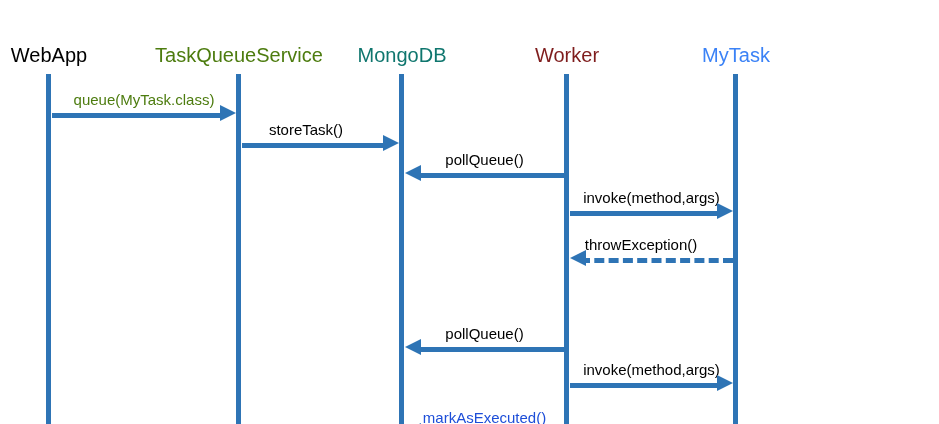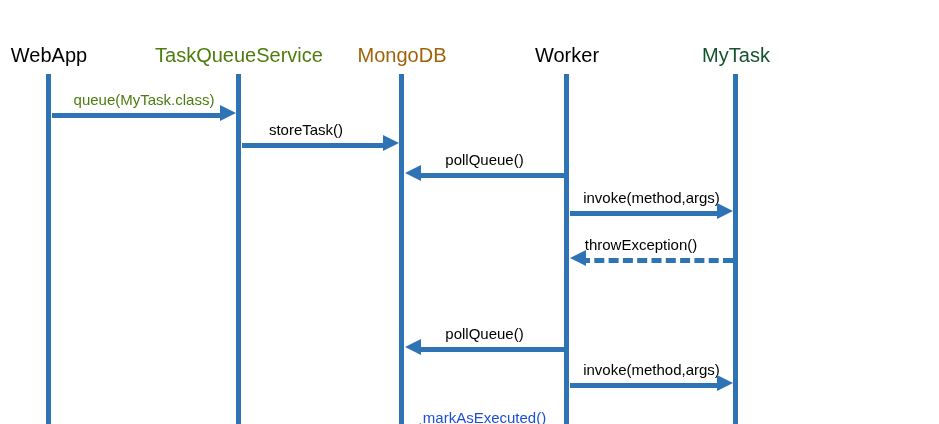--- a/index.html
+++ b/index.html
@@ -72,31 +72,31 @@
       <div class="participant-label" style="left: -61px; color: rgb(0, 0, 0);">WebApp</div>
       <div class="lifeline" style="left: 46px; top: 36px; width: 5px; height: 377px; background: rgb(46, 116, 181);"></div>
     </div>
 
     <div class="msg-group participant">
       <div class="participant-label" style="left: 129px; color: #4d7c0f;">TaskQueueService</div>
       <div class="lifeline" style="left: 236px; top: 36px; width: 5px; height: 377px; background: rgb(46, 116, 181);"></div>
     </div>
 
     <div class="msg-group participant">
-      <div class="participant-label" style="left: 292px; color: #a16207;">MongoDB</div>
+      <div class="participant-label" style="left: 292px; color: #0f766e;">MongoDB</div>
       <div class="lifeline" style="left: 399px; top: 36px; width: 5px; height: 377px; background: rgb(46, 116, 181);"></div>
     </div>
 
     <div class="msg-group participant">
-      <div class="participant-label" style="left: 457px; color: #000000;">Worker</div>
+      <div class="participant-label" style="left: 457px; color: #7f1d1d;">Worker</div>
       <div class="lifeline" style="left: 564px; top: 36px; width: 5px; height: 377px; background: rgb(46, 116, 181);"></div>
     </div>
 
     <div class="msg-group participant">
-      <div class="participant-label" style="left: 626px; color: #14532d;">MyTask</div>
+      <div class="participant-label" style="left: 626px; color: #3b82f6;">MyTask</div>
       <div class="lifeline" style="left: 733px; top: 36px; width: 5px; height: 377px; background: rgb(46, 116, 181);"></div>
     </div>
 
     <div class="msg-group message">
       <div class="message-label" style="left: 52px; width: 184px; top: 52px; color: #4d7c0f;">queue(MyTask.class)</div>
       <div class="shaft-solid" style="background: rgb(46, 116, 181); left: 52px; width: 174px; top: 75px;"></div>
       <div class="arrowhead" style="top: 67px; left: 220px; border-left: 16px solid rgb(46, 116, 181);"></div>
     </div>
 
     <div class="msg-group message">

